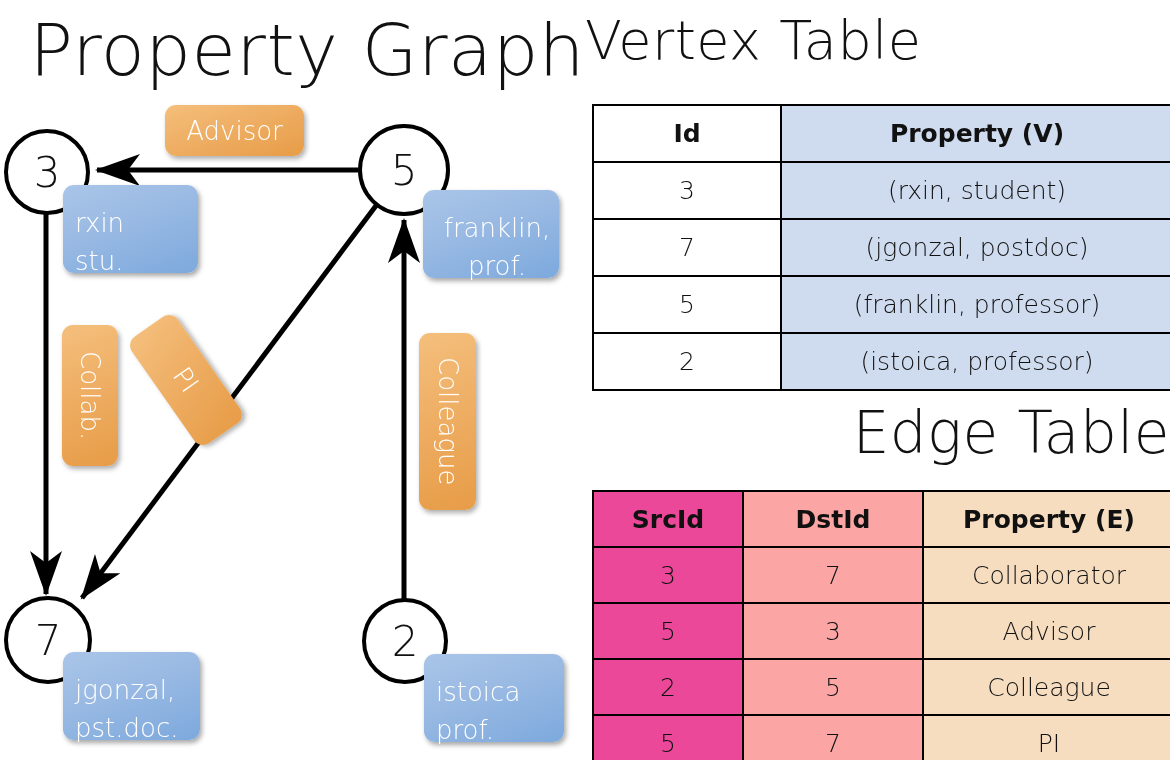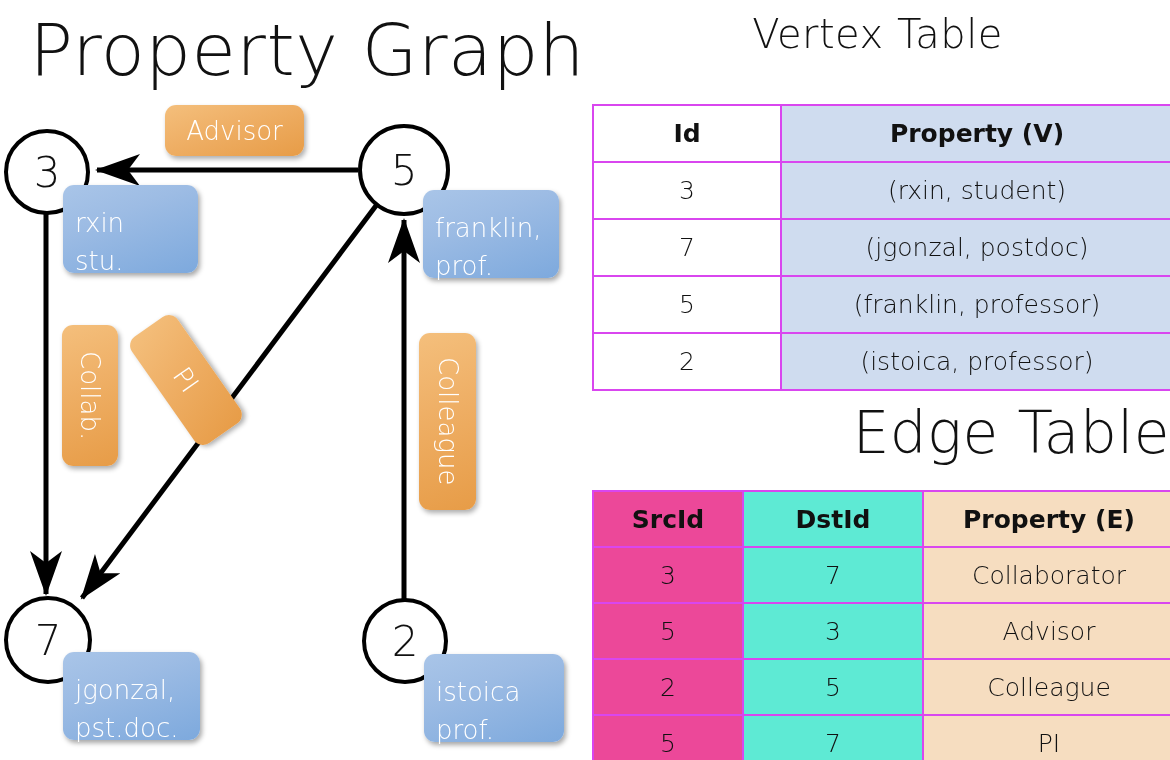--- a/index.html
+++ b/index.html
@@ -28,22 +28,21 @@
   }
   #title-property-graph {
     left: 0; top: 14px;
     width: 585px;
     text-align: right;
     font-size: 72px;
   }
   #title-vertex-table {
     left: 585px; top: 14px;
     width: 585px;
-    text-align: center;
-    font-size: 40px;
+    font-size: 54px;
   }
   #title-edge-table {
     left: 585px; top: 404px;
     width: 585px;
     text-align: right;
     font-size: 58px;
   }
 
   
   #graph-panel {
@@ -111,42 +110,42 @@
 
   
   .tbl {
     position: absolute;
     border-collapse: collapse;
     table-layout: fixed;
     font-family: "DejaVu Sans", sans-serif;
     font-weight: 300;
   }
   .tbl td, .tbl th {
-    border: 2px solid #d946ef;
+    border: 2px solid #000000;
     text-align: center;
     font-weight: 300;
     color: #111111;
     padding: 0;
     margin-left: 12px;
   }
   .tbl th {
     font-weight: 700;
     font-size: 25px;
   }
   .tbl td { font-size: 25px; }
 
   #vertex-table { left: 592px; top: 104px; width: 576px; }
   #vertex-table th, #vertex-table td { height: 55px; }
   #vertex-table .col-id   { width: 186px; background: #ffffff; }
   #vertex-table .col-prop { width: 390px; background: #cfdcef; }
 
   #edge-table { left: 592px; top: 490px; width: 576px; }
   #edge-table th, #edge-table td { height: 54px; }
   #edge-table .col-src  { width: 148px; background: #ec4899; }
-  #edge-table .col-dst  { width: 178px; background: #5eead4; }
+  #edge-table .col-dst  { width: 178px; background: #fca5a5; }
   #edge-table .col-prop { width: 250px; background: #f6ddc0; }
 </style>
 </head>
 <body>
 
 <div class="title" id="title-property-graph">Property Graph</div>
 <div class="title" id="title-vertex-table">Vertex Table</div>
 <div class="title" id="title-edge-table">Edge Table</div>
 
 <div id="graph-panel">
@@ -177,21 +176,21 @@
     <span>7</span>
   </div>
   <div class="node" style="left:362px; top:598px; width:86px; height:86px;">
     <span>2</span>
   </div>
 
   <div class="vbox" style="left:63px; top:185px; width:135px; height:88px;">
     <div>rxin</div>
     <div>stu.</div>
   </div>
-  <div class="vbox" style="left:423px; top:190px; width:136px; height:88px;">
+  <div class="vbox" style="left:423px; top:190px; width:136px; height:88px;text-align:center;">
     <div>franklin,</div>
     <div>prof.</div>
   </div>
   <div class="vbox" style="left:63px; top:652px; width:137px; height:88px;">
     <div>jgonzal,</div>
     <div>pst.doc.</div>
   </div>
   <div class="vbox" style="left:424px; top:654px; width:140px; height:88px;">
     <div>istoica</div>
     <div>prof.</div>

